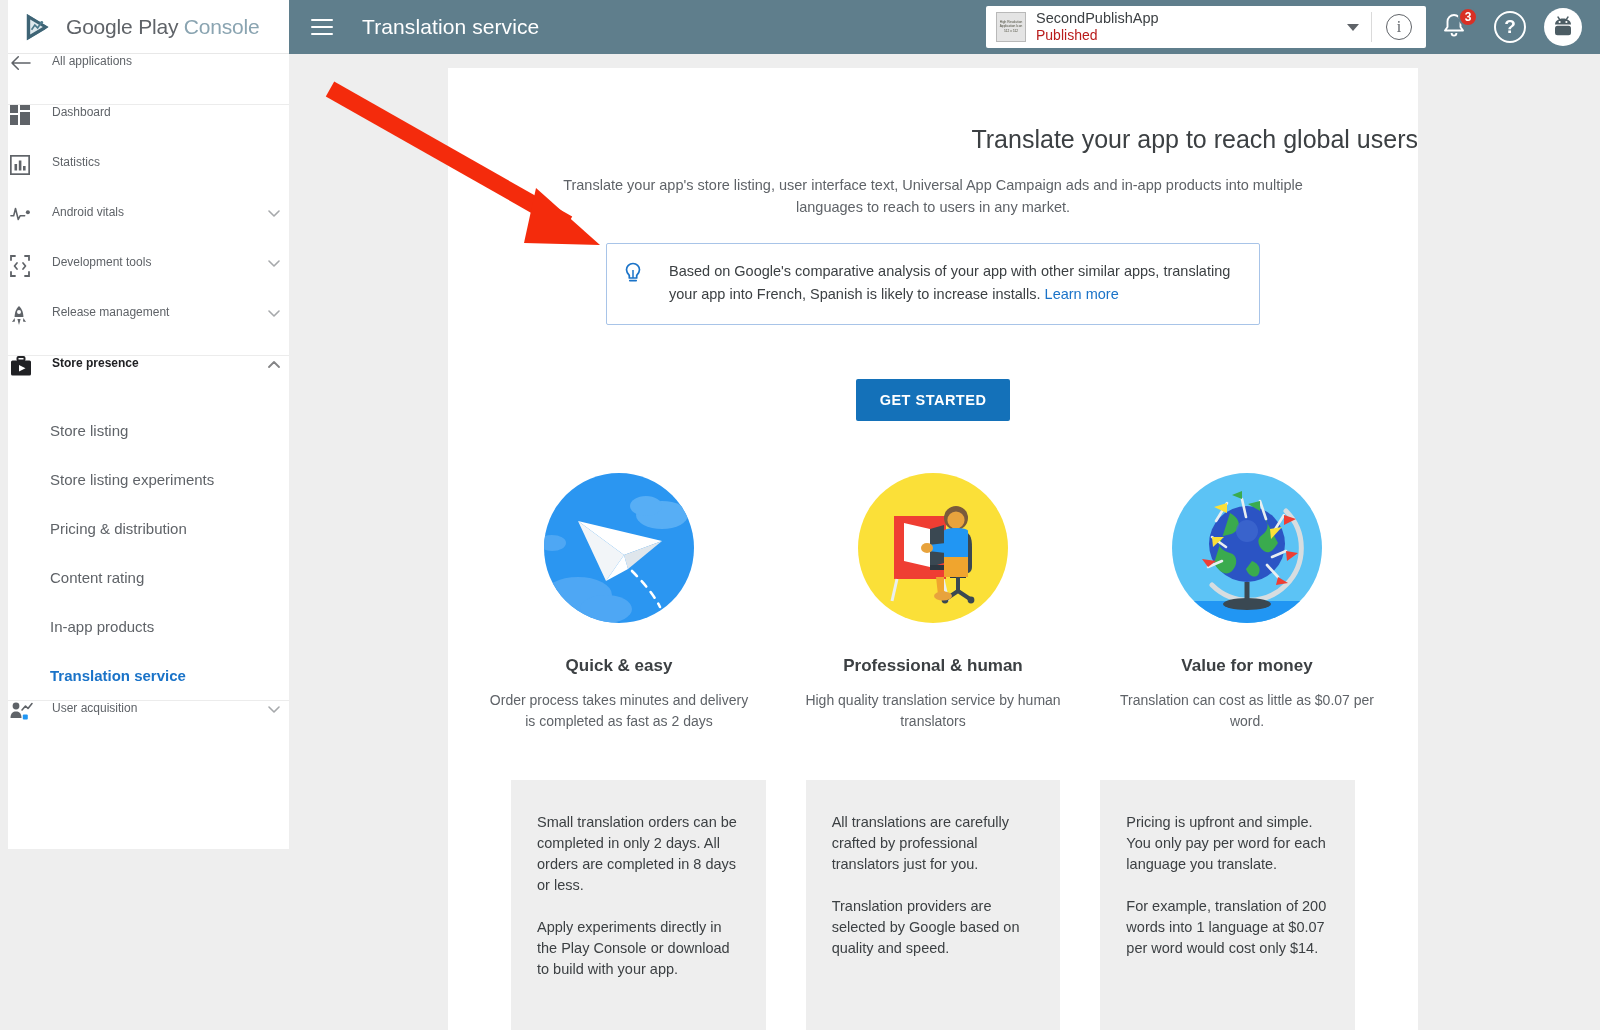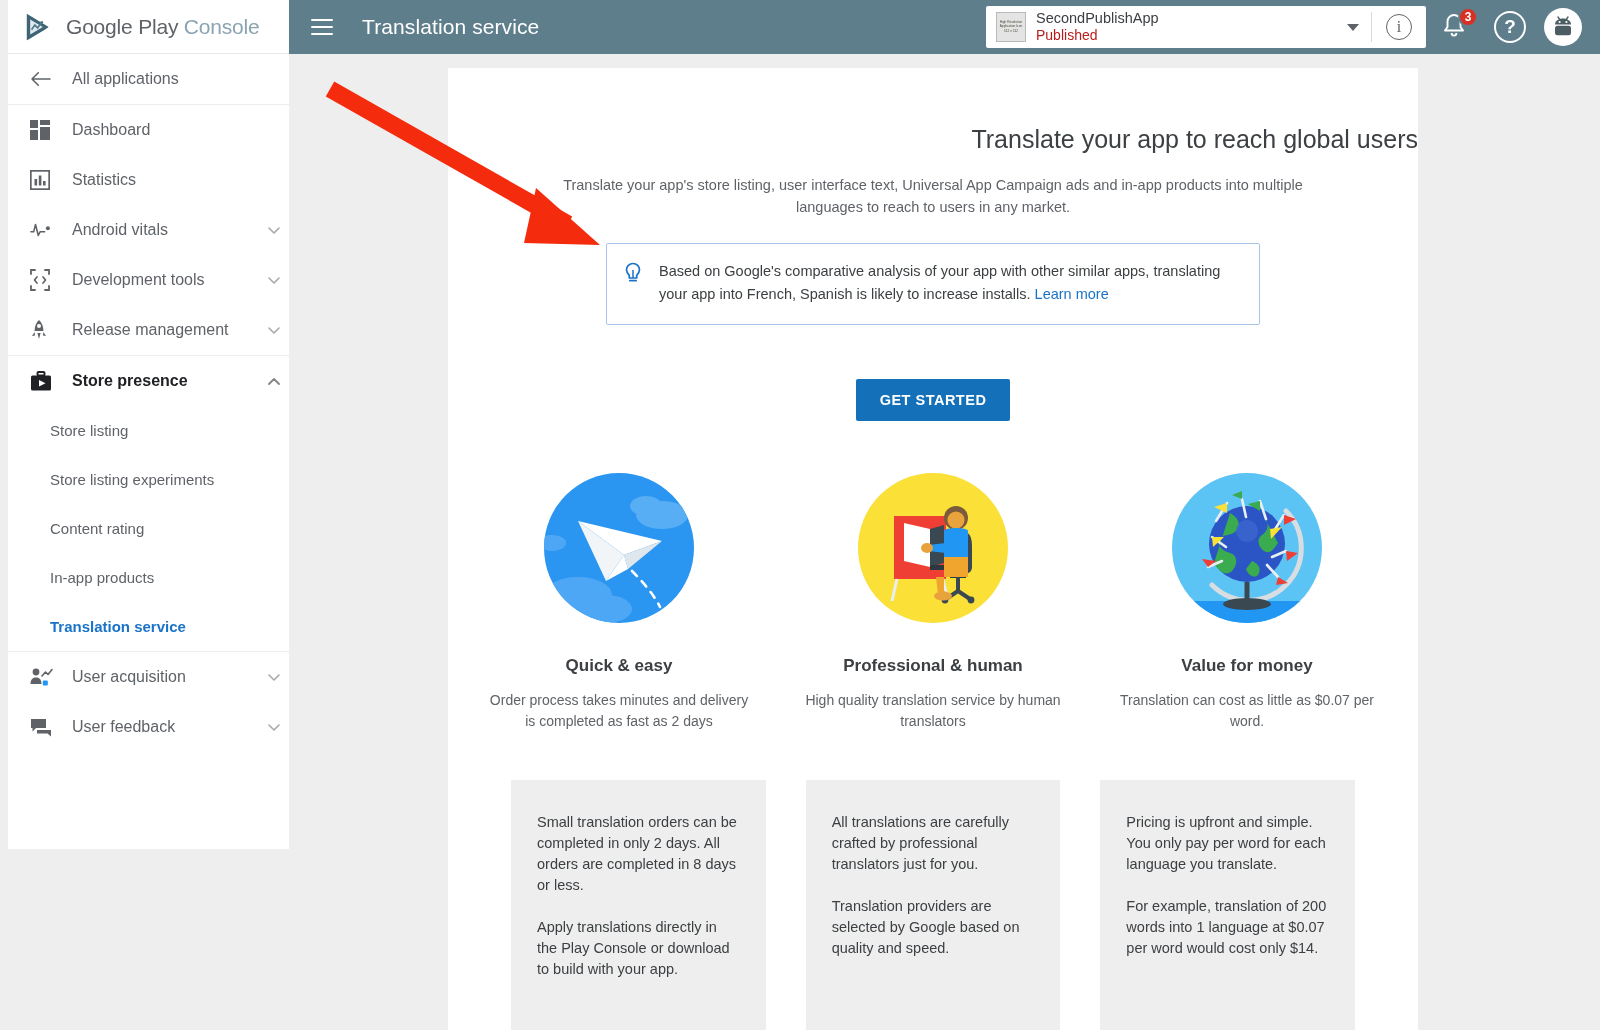--- a/index.html
+++ b/index.html
@@ -20,23 +20,23 @@
   .brand {
     height:54px; display:flex; align-items:center; gap:10px;
     padding-left:16px; border-bottom:1px solid #e8e8e8;
   }
   .brand-logo { width:32px; height:30px; position:relative; flex:0 0 auto; }
   .brand-text { font-size:21px; color:#5f6368; letter-spacing:-0.2px; }
   .brand-text .light { color:#8aa4b1; }
 
   .nav-sec { border-bottom:1px solid #ececec; }
   .nav-item {
-    display:flex; align-items:center; height:50px;
-    padding-left:22px; padding-right:14px; cursor:pointer;
-    font-size:16px; color:#5f6368;
+    display:flex; align-items:flex-start; height:50px;
+    padding-left:2px; padding-right:14px; cursor:pointer;
+    font-size:12px; color:#5f6368;
   }
   .nav-ico { width:30px; flex:0 0 30px; display:flex; align-items:center; justify-content:flex-start; }
   .nav-label { flex:1; padding-left:12px; }
   .nav-item.bold .nav-label { color:#202124; font-weight:bold; }
   .chev { width:16px; height:16px; flex:0 0 16px; opacity:.55; }
 
   .sub-item {
     height:49px; display:flex; align-items:center;
     padding-left:42px; font-size:15px; color:#5f6368; cursor:pointer;
   }
@@ -109,21 +109,21 @@
   .h1 {
     text-align:right; font-size:25px; color:#3c4043;
     font-weight:normal; margin-top:57px;
   }
   .sub {
     text-align:center; font-size:14.5px; color:#5f6368;
     line-height:22px; margin-top:20px; padding:0 88px;
   }
   .tipbox {
     margin:25px 158px 0 158px; border:1px solid #a8c4e8; border-radius:2px;
-    display:flex; padding:16px 18px 18px 16px;
+    display:flex; padding:16px 18px 18px 16px;gap:10px;
   }
   .bulb { width:24px; flex:0 0 24px; padding-top:2px; }
   .tiptext { font-size:14.5px; color:#3c4043; line-height:23px; padding-left:12px; }
   .tiptext a { color:#1a73c8; text-decoration:none; }
 
   .cta-row { text-align:center; margin-top:54px; }
   .cta {
     display:inline-block; background:#1471b9; color:#ffffff;
     font-size:14.5px; font-weight:bold; letter-spacing:.5px;
     padding:13px 24px; border:none; border-radius:2px; cursor:pointer;
@@ -269,20 +269,23 @@
         </span>
       </div>
 
       <div class="sub-item">
         <span>Store listing</span>
       </div>
       <div class="sub-item">
         <span>Store listing experiments</span>
       </div>
       <div class="sub-item">
+        <span>Pricing &amp; distribution</span>
+      </div>
+      <div class="sub-item">
         <span>Content rating</span>
       </div>
       <div class="sub-item">
         <span>In-app products</span>
       </div>
       <div class="sub-item active">
         <span>Translation service</span>
       </div>
     </div>
 
@@ -297,34 +300,20 @@
           </svg>
         </span>
         <span class="nav-label">User acquisition</span>
         <span class="chev">
           <svg width="16" height="16" viewBox="0 0 16 16">
               <path d="M3,6 L8,11 L13,6" fill="none" stroke="#5f6368" stroke-width="1.6" stroke-linecap="round" stroke-linejoin="round"></path>
             </svg>
         </span>
       </div>
 
-      <div class="nav-item">
-        <span class="nav-ico">
-          <svg width="22" height="20" viewBox="0 0 22 20">
-            <path d="M1,2 L16,2 L16,11 L6,11 L2.5,14.5 L2.5,11 L1,11 Z" fill="#5f6368"></path>
-            <path d="M7,13 L21,13 L21,19.5 L17.5,16.5 L7,16.5 Z" fill="#5f6368"></path>
-          </svg>
-        </span>
-        <span class="nav-label">User feedback</span>
-        <span class="chev">
-          <svg width="16" height="16" viewBox="0 0 16 16">
-              <path d="M3,6 L8,11 L13,6" fill="none" stroke="#5f6368" stroke-width="1.6" stroke-linecap="round" stroke-linejoin="round"></path>
-            </svg>
-        </span>
-      </div>
     </div>
   </div>
 
   <div class="topbar">
     <div class="burger">
         <i></i>
         <i></i>
         <i></i>
       </div>
     <div class="topbar-title">Translation service</div>
@@ -500,21 +489,21 @@
             </svg>
           </div>
           <div class="feat-title">Value for money</div>
           <div class="feat-desc">Translation can cost as little as $0.07 per word.</div>
         </div>
       </div>
 
       <div class="panels">
         <div class="panel">
           <p>Small translation orders can be completed in only 2 days. All orders are completed in 8 days or less.</p>
-          <p>Apply translations directly in the Play Console or download to build with your app.</p>
+          <p>Apply experiments directly in the Play Console or download to build with your app.</p>
         </div>
         <div class="panel">
           <p>All translations are carefully crafted by professional translators just for you.</p>
           <p>Translation providers are selected by Google based on quality and speed.</p>
         </div>
         <div class="panel">
           <p>Pricing is upfront and simple. You only pay per word for each language you translate.</p>
           <p>For example, translation of 200 words into 1 language at $0.07 per word would cost only $14.</p>
         </div>
       </div>

